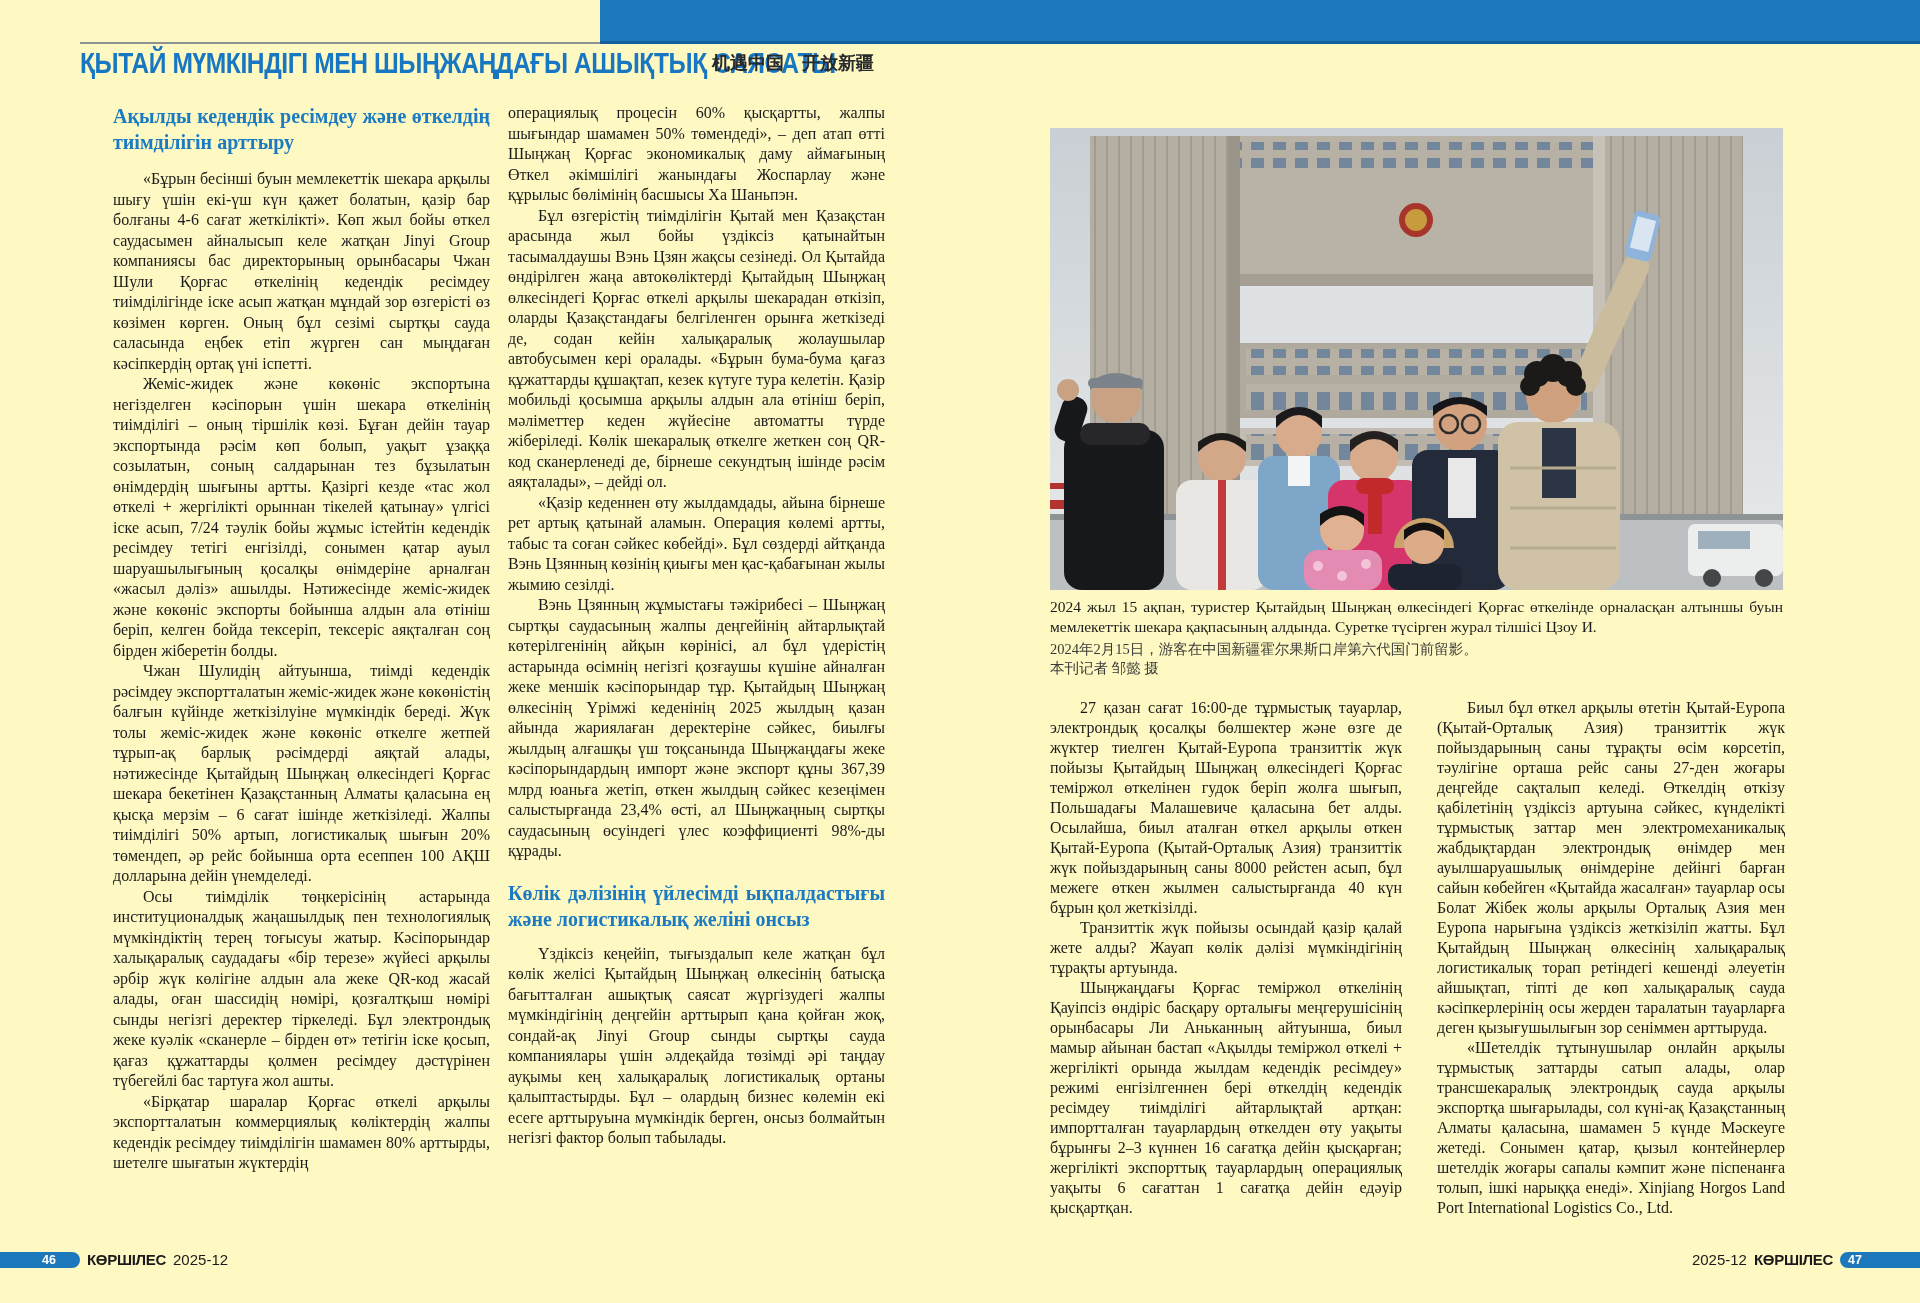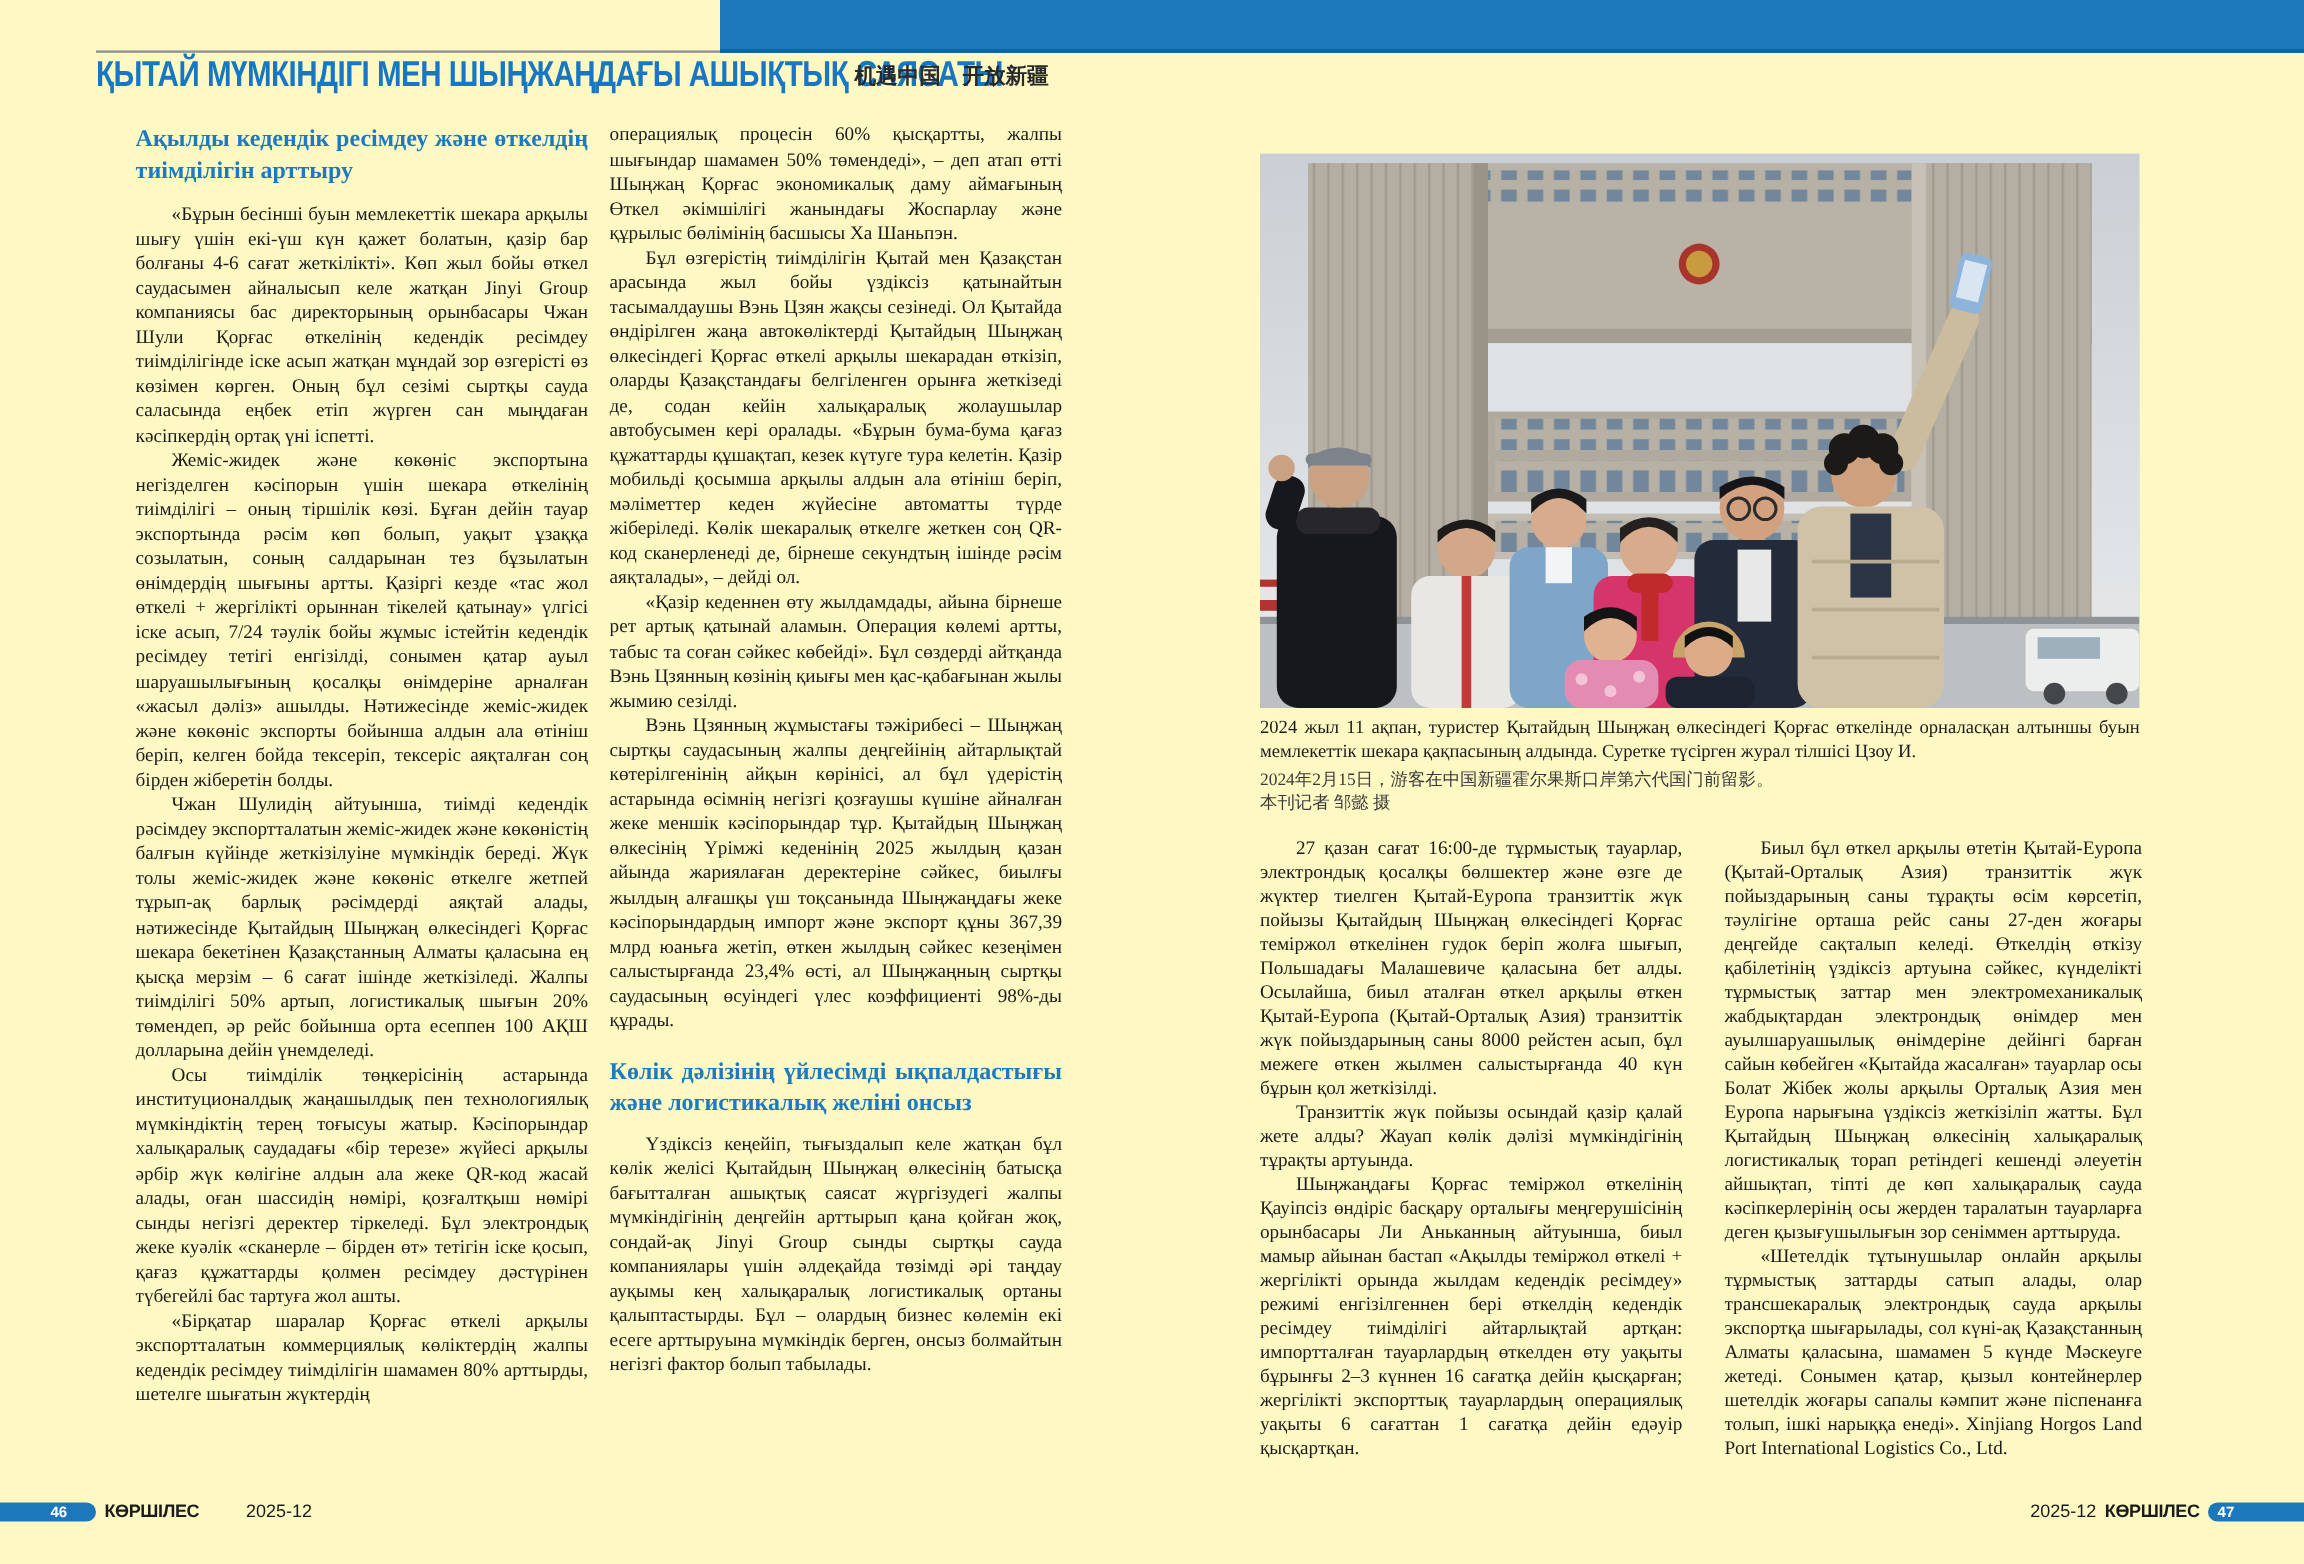--- a/index.html
+++ b/index.html
@@ -49,21 +49,21 @@
     font-family:"Liberation Sans", sans-serif;font-size:15px;color:#1b1b1b;}
   .footer-left{left:0;}
   .footer-right{right:0;flex-direction:row;}
   .page-pill{
     width:80px;height:16px;background:#1d78bb;color:#ffffff;
     font-size:12.5px;font-weight:bold;line-height:16px;
   }
   .pill-l{border-radius:0 9px 9px 0;text-align:right;padding-right:24px;box-sizing:border-box;}
   .pill-r{border-radius:9px 0 0 9px;text-align:left;padding-left:8px;box-sizing:border-box;}
   .mag{font-weight:bold;letter-spacing:-.3px;}
-  .issue{font-weight:normal;margin-left:32px;}
+  .issue{font-weight:normal;}
 </style>
 </head>
 <body>
 
 <div class="page">
 
   <div class="header-rule"></div>
   <div class="header-block"></div>
   <div class="title-kz">ҚЫТАЙ МҮМКІНДІГІ МЕН ШЫҢЖАҢДАҒЫ АШЫҚТЫҚ САЯСАТЫ</div>
   <div class="title-zh">机遇中国　开放新疆</div>
@@ -216,21 +216,21 @@
         <g>
           <path d="M344 420 a30 30 0 0 1 60 0 z" fill="#caa36b"></path>
           <circle cx="374" cy="416" r="20" fill="#dcab87"></circle>
           <path d="M354 412 q20 -20 40 0 l0 -10 q-20 -15 -40 0 z" fill="#111111"></path>
           <rect x="338" y="436" width="74" height="26" rx="10" fill="#1d2330"></rect>
         </g>
       </g>
     </svg>
   </figure>
 
-  <div class="caption-kz">2024 жыл 11 ақпан, туристер Қытайдың Шыңжаң өлкесіндегі Қорғас өткелінде орналасқан алтыншы буын мемлекеттік шекара қақпасының алдында. Суретке түсірген журал тілшісі Цзоу И.</div>
+  <div class="caption-kz">2024 жыл 15 ақпан, туристер Қытайдың Шыңжаң өлкесіндегі Қорғас өткелінде орналасқан алтыншы буын мемлекеттік шекара қақпасының алдында. Суретке түсірген журал тілшісі Цзоу И.</div>
   <div class="caption-zh-row">
     <span>2024年2月15日，游客在中国新疆霍尔果斯口岸第六代国门前留影。</span>
     <span>本刊记者 邹懿 摄</span>
   </div>
 
   <div class="col col-r1">
     <p>27 қазан сағат 16:00-де тұрмыстық тауарлар, электрондық қосалқы бөлшектер және өзге де жүктер тиелген Қытай-Еуропа транзиттік жүк пойызы Қытайдың Шыңжаң өлкесіндегі Қорғас теміржол өткелінен гудок беріп жолға шығып, Польшадағы Малашевиче қаласына бет алды. Осылайша, биыл аталған өткел арқылы өткен Қытай-Еуропа (Қытай-Орталық Азия) транзиттік жүк пойыздарының саны 8000 рейстен асып, бұл межеге өткен жылмен салыстырғанда 40 күн бұрын қол жеткізілді.</p>
     <p>Транзиттік жүк пойызы осындай қазір қалай жете алды? Жауап көлік дәлізі мүмкіндігінің тұрақты артуында.</p>
     <p>Шыңжаңдағы Қорғас теміржол өткелінің Қауіпсіз өндіріс басқару орталығы меңгерушісінің орынбасары Ли Аньканның айтуынша, биыл мамыр айынан бастап «Ақылды теміржол өткелі + жергілікті орында жылдам кедендік ресімдеу» режимі енгізілгеннен бері өткелдің кедендік ресімдеу тиімділігі айтарлықтай артқан: импортталған тауарлардың өткелден өту уақыты бұрынғы 2–3 күннен 16 сағатқа дейін қысқарған; жергілікті экспорттық тауарлардың операциялық уақыты 6 сағаттан 1 сағатқа дейін едәуір қысқартқан.</p>
   </div>

